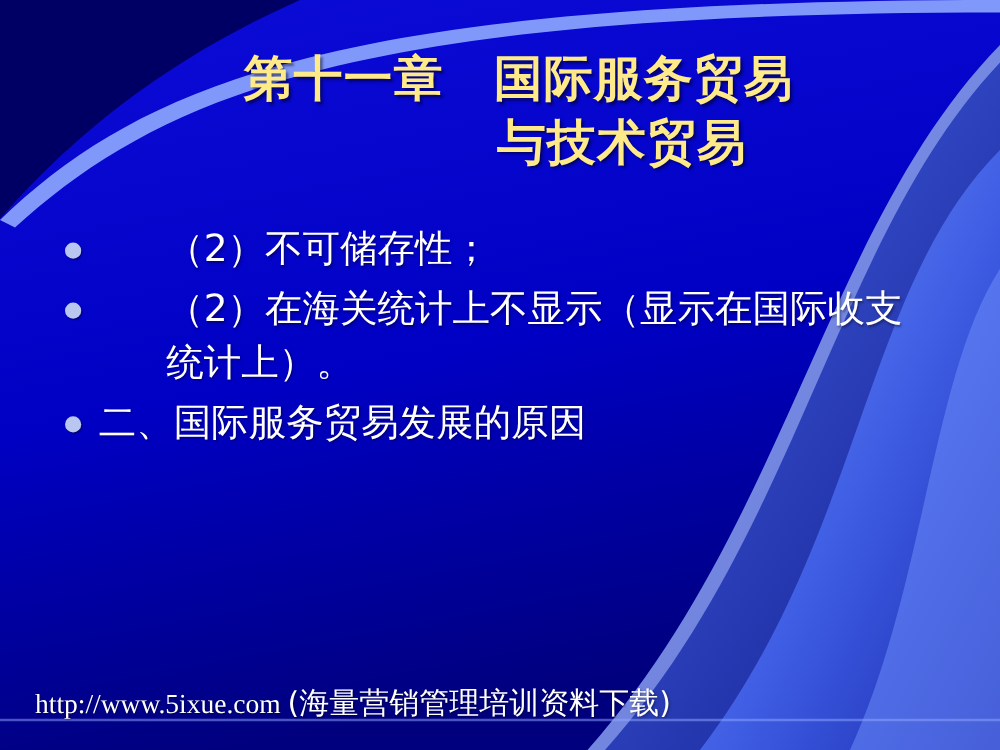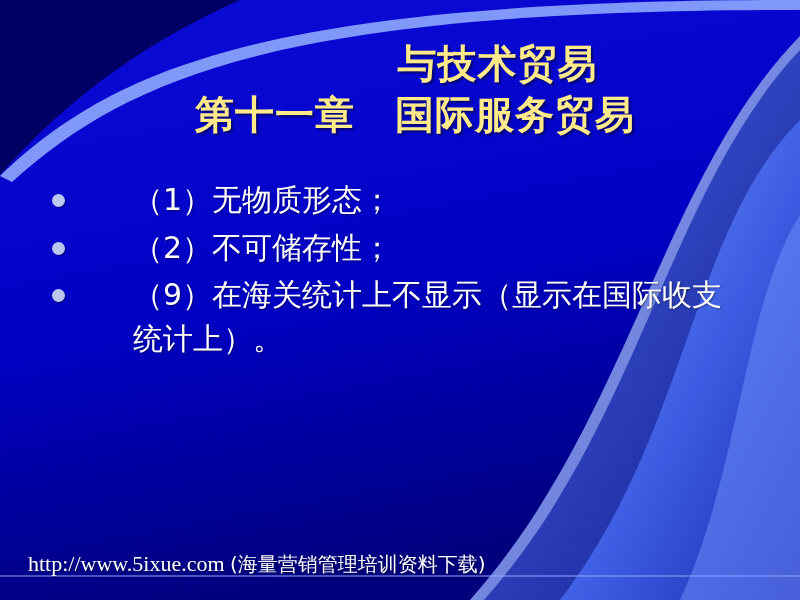--- a/index.html
+++ b/index.html
@@ -92,21 +92,21 @@
     font-size: 22px;
     font-family: "Liberation Serif", serif;
     text-shadow: 1px 1px 2px rgba(0,0,0,0.4);
     white-space: nowrap;
   }
   #footer .footer-url {
     font-family: Liberation Serif, serif;
   }
   #footer .footer-note {
     font-family: "DejaVu Sans", sans-serif;
-    font-size: 20px;
+    font-size: 24px;
   }
 </style>
 </head>
 <body>
 
 <div id="slide">
 
   <svg id="bg-svg" viewBox="0 0 800 600" preserveAspectRatio="none">
     <defs>
       <linearGradient id="bgGrad" x1="0" y1="0" x2="0.25" y2="1">
@@ -138,41 +138,41 @@
     <path d="M800,600 L470,600 C630,420 660,180 800,36 Z" fill="url(#swooshGrad2)"></path>
     <path d="M800,600 L560,600 C690,430 690,230 800,120 Z" fill="url(#swooshGrad)" opacity="0.95"></path>
     <path d="M800,600 L680,600 C740,470 745,300 800,215 Z" fill="#6b8dfb" opacity="0.55"></path>
 
     <path d="M800,36 C660,180 630,420 470,600 L484,600 C640,425 668,190 800,50 Z" fill="#aec1ff" opacity="0.55"></path>
 
     <rect x="0" y="575" width="800" height="2" fill="#8fa8ff" opacity="0.5"></rect>
   </svg>
 
   <div id="title-block">
+    <span id="title-line-1">第十一章　国际服务贸易</span>
     <span id="title-line-2">与技术贸易</span>
-    <span id="title-line-1">第十一章　国际服务贸易</span>
   </div>
 
   <div id="bullets">
 
-    <div class="bullet-row">
-      <span class="bullet-dot"></span>
-      <span class="bullet-text indent-2">（1）无物质形态；</span>
-    </div>
 
     <div class="bullet-row">
       <span class="bullet-dot"></span>
       <span class="bullet-text indent-2">（2）不可储存性；</span>
     </div>
 
     <div class="bullet-row">
       <span class="bullet-dot"></span>
-      <span class="bullet-text indent-2">（9）在海关统计上不显示（显示在国际收支统计上）。</span>
+      <span class="bullet-text indent-2">（2）在海关统计上不显示（显示在国际收支统计上）。</span>
     </div>
 
+    <div class="bullet-row">
+      <span class="bullet-dot"></span>
+      <span class="bullet-text indent-1">二、国际服务贸易发展的原因</span>
+    </div>
 
 
   </div>
 
   <div id="footer">
     <span class="footer-url">http://www.5ixue.com</span>
     <span class="footer-note">(海量营销管理培训资料下载)</span>
   </div>
 
 </div>

